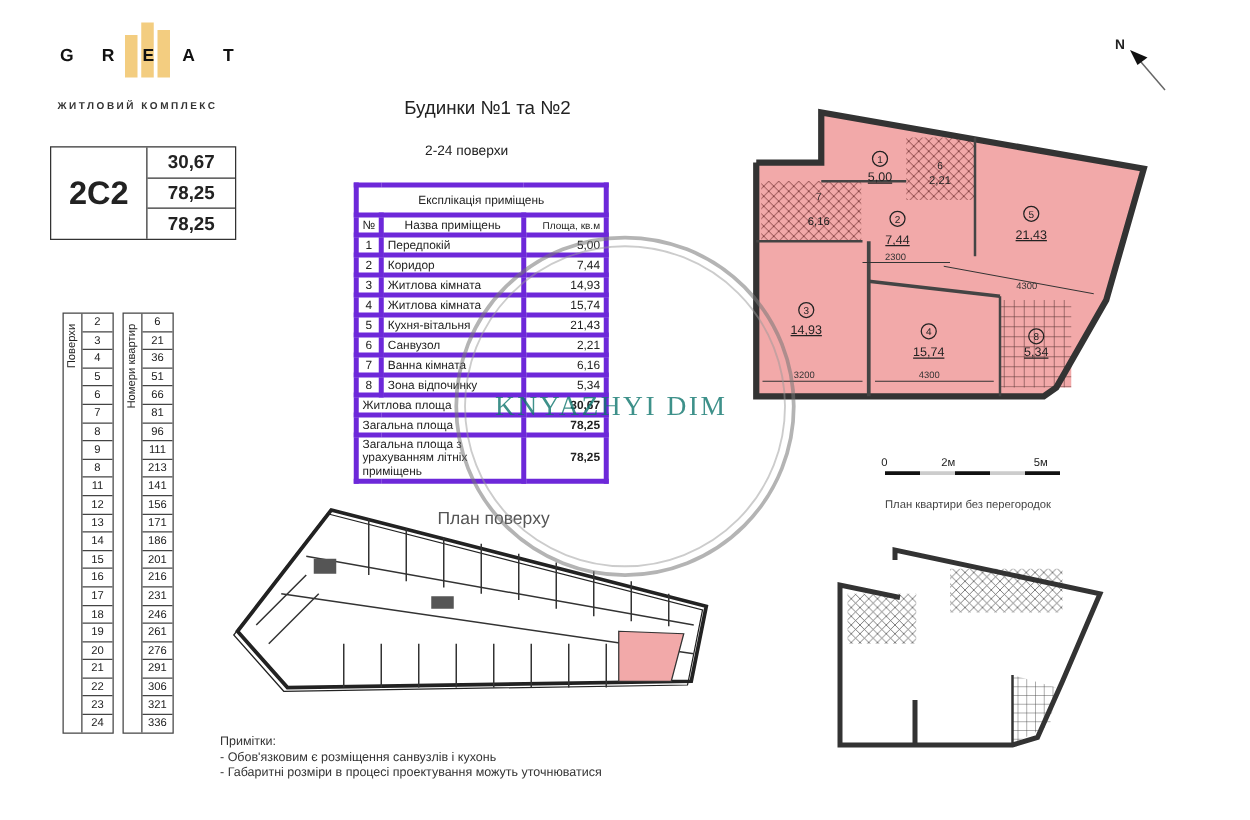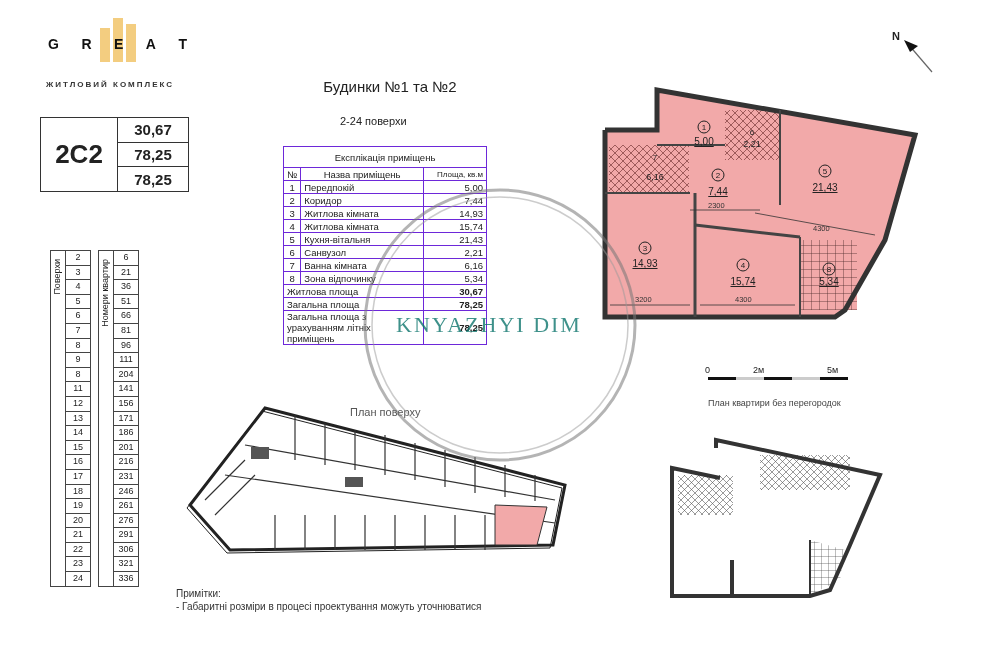--- a/index.html
+++ b/index.html
@@ -15,34 +15,34 @@
   .codebox{left:40px;top:117px;width:147px;height:73px;border:1.5px solid #333;display:flex;}
   .codebox .code{width:76px;display:flex;align-items:center;justify-content:center;font-weight:bold;font-size:26px;border-right:1.5px solid #333;}
   .codebox .vals{flex:1;display:flex;flex-direction:column;}
   .codebox .vals div{flex:1;display:flex;align-items:center;justify-content:center;font-weight:bold;font-size:15px;border-bottom:1.5px solid #333;}
   .codebox .vals div:last-child{border-bottom:none;}
   
   .title{left:300px;top:78px;width:180px;text-align:center;font-size:15px;}
   .subtitle{left:340px;top:115px;width:150px;text-align:left;font-size:11px;}
   
   .expl{left:283px;top:146px;width:204px;border-collapse:collapse;font-size:9.5px;}
-  .expl td,.expl th{border:1px solid #6d28d9;padding:0 3px;height:12px;font-weight:normal;}
+  .expl td,.expl th{border:4px solid #6d28d9;padding:0 3px;height:12px;font-weight:normal;}
   .expl th.cap{text-align:center;height:20px;}
   .expl .num{width:10px;text-align:center;}
   .expl .val{width:56px;text-align:right;}
   .expl .bold{font-weight:bold;}
   
   .ftab{top:250px;border:1px solid #444;display:flex;}
   .ftab .lab{width:14px;border-right:1px solid #444;position:relative;}
   .ftab .lab span{position:absolute;left:1px;top:8px;writing-mode:vertical-rl;transform:rotate(180deg);font-size:9px;white-space:nowrap;}
   .ftab .cells{display:flex;flex-direction:column;}
   .ftab .cells div{width:24px;height:13.6px;border-bottom:1px solid #444;font-size:9px;text-align:center;line-height:13.6px;}
   .ftab .cells div:last-child{border-bottom:none;}
   
-  .floorplan-label{left:350px;top:406px;font-size:11px;color:#555;}
+  .floorplan-label{left:350px;top:406px;font-size:14px;color:#555;}
   .noplan-label{left:708px;top:398px;font-size:9px;color:#444;}
   .scale{left:705px;top:365px;width:150px;height:22px;}
   .scale .t{position:absolute;top:0;font-size:9px;}
   .scale .bar{position:absolute;top:12px;left:3px;width:140px;height:3px;display:flex;}
   .scale .bar i{flex:1;}
   .notes{left:176px;top:588px;font-size:10px;line-height:12.5px;color:#333;}
   .watermark{left:396px;top:312px;font-family:"Liberation Serif",serif;font-size:22px;letter-spacing:2px;color:#0f766e;opacity:.8;}
   .north{left:890px;top:28px;}
 </style>
 </head>
@@ -177,21 +177,21 @@
     </div>
   <div class="cells" id="apt-cells">
       <div>6</div>
       <div>21</div>
       <div>36</div>
       <div>51</div>
       <div>66</div>
       <div>81</div>
       <div>96</div>
       <div>111</div>
-      <div>204</div>
+      <div>213</div>
       <div>141</div>
       <div>156</div>
       <div>171</div>
       <div>186</div>
       <div>201</div>
       <div>216</div>
       <div>231</div>
       <div>246</div>
       <div>261</div>
       <div>276</div>
@@ -317,20 +317,21 @@
   <rect x="18" y="45" width="55" height="40" fill="url(#h2)"></rect>
   <rect x="100" y="25" width="90" height="35" fill="url(#h2)"></rect>
   <polygon points="150,110 185,120 180,150 150,165" fill="url(#g2)"></polygon>
   <polyline points="56,10 56,18 56,10 220,45 190,115 170,160 150,166 12,166 12,38 60,48" fill="none" stroke="#333" stroke-width="4"></polyline>
   <line x1="72" y1="130" x2="72" y2="166" stroke="#333" stroke-width="4"></line>
   <line x1="150" y1="110" x2="150" y2="166" stroke="#333" stroke-width="2"></line>
 </svg>
 
 <div class="abs notes">
   <div>Примітки:</div>
+  <div>- Обов'язковим є розміщення санвузлів і кухонь</div>
   <div>- Габаритні розміри в процесі проектування можуть уточнюватися</div>
 </div>
 
 <svg class="abs" style="left:355px;top:180px;" width="290" height="290">
   <circle cx="145" cy="145" r="135" fill="none" stroke="#777" stroke-width="3" opacity=".55"></circle>
   <circle cx="145" cy="145" r="128" fill="none" stroke="#999" stroke-width="1.5" opacity=".5"></circle>
 </svg>
 <div class="abs watermark">KNYAZHYI DIM</div>
 
 </body></html>

